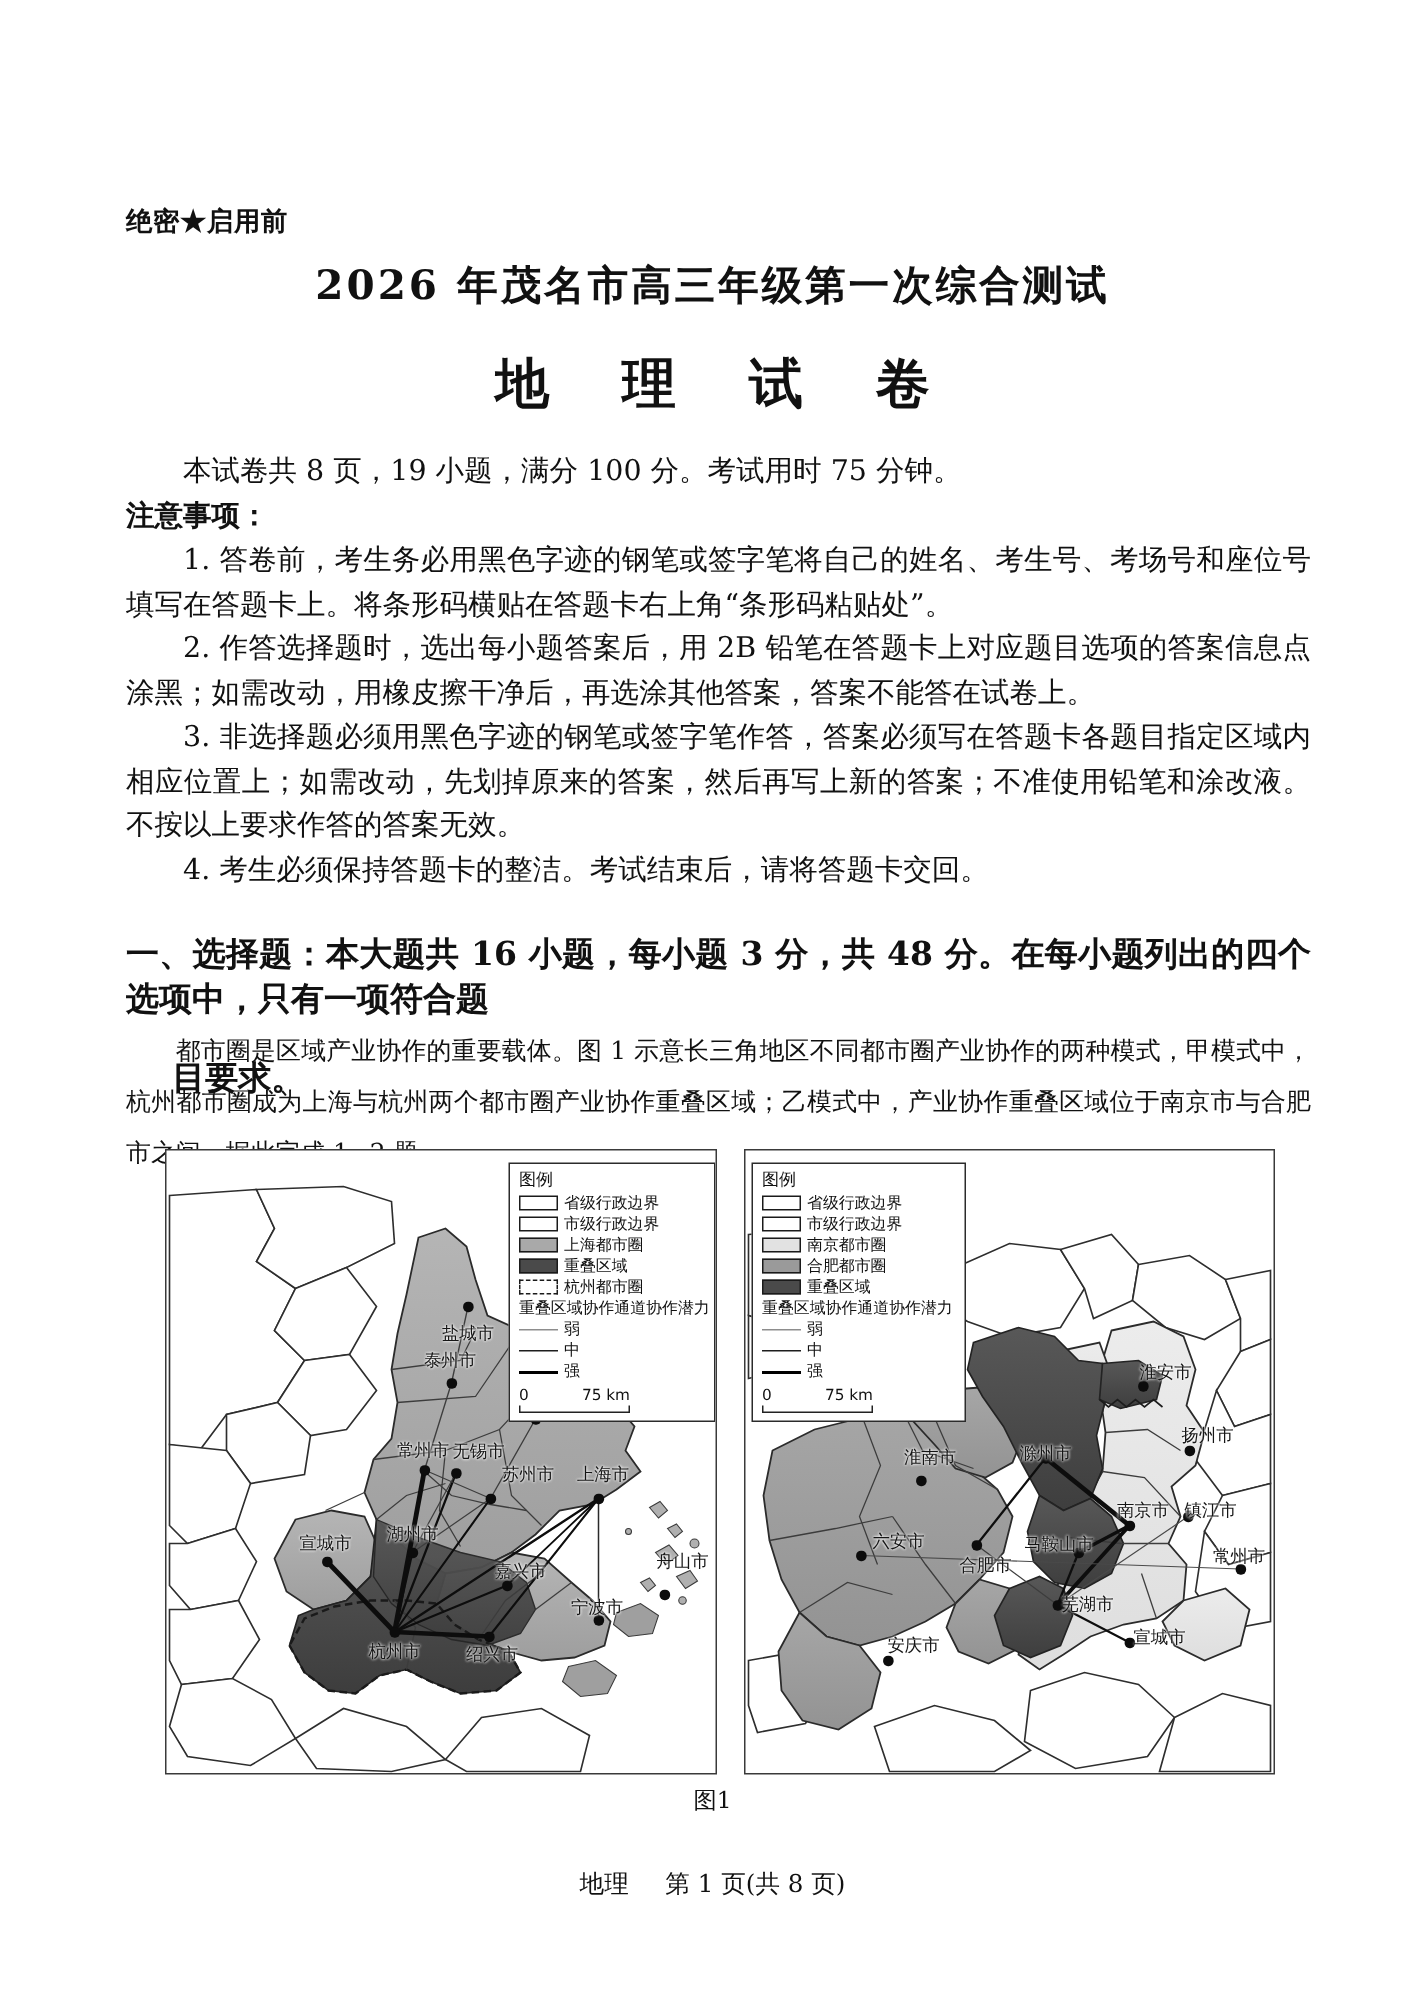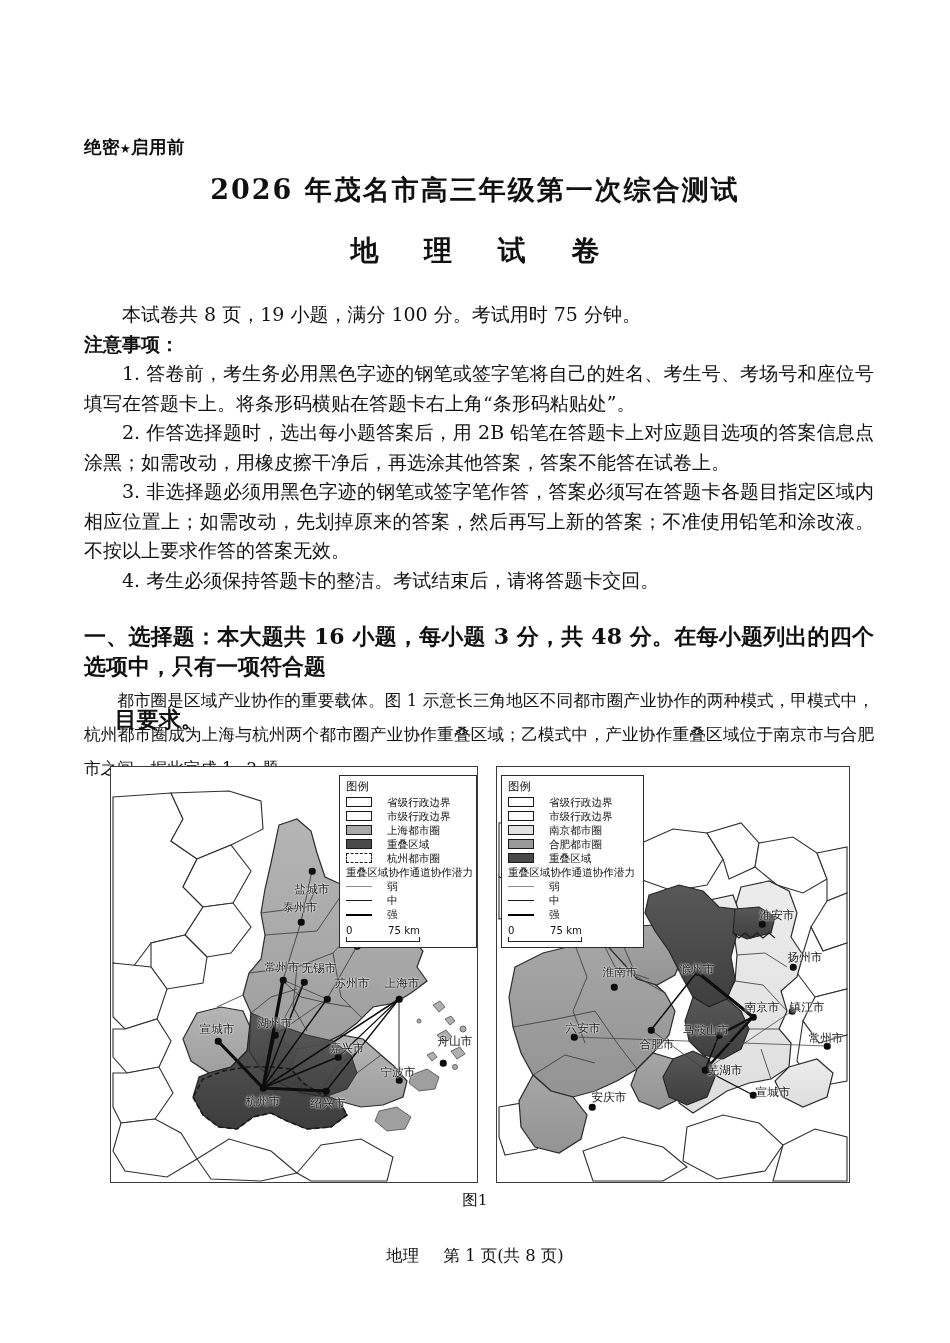--- a/index.html
+++ b/index.html
@@ -24,40 +24,40 @@
     padding: 0;
   }
 
   
   .secret-line {
     position: absolute;
     left: 84px;
     top: 135px;
     font-size: 17.5px;
     letter-spacing: 0.5px;
-    font-family: Liberation Mono, monospace;
+    font-family: Liberation Sans, sans-serif;
     font-weight: 600;
     white-space: nowrap;
   }
   .exam-title {
     position: absolute;
     left: 0; right: 0;
     top: 172px;
     text-align: center;
     font-size: 27px;
     letter-spacing: 2px;
     font-family: "DejaVu Serif", "Liberation Serif", serif;
     font-weight: 700;
   }
   .subject-title {
     position: absolute;
     left: 0; right: 0;
     top: 232px;
     text-align: center;
-    font-size: 28px;
+    font-size: 36px;
     font-weight: 700;
     letter-spacing: 18px;
     text-indent: 18px;
     font-family: "DejaVu Serif", "Liberation Serif", serif;
   }
 
   
   .textblock {
     position: absolute;
     left: 84px;
@@ -133,21 +133,21 @@
     padding: 4px 6px 5px 6px;
     font-size: 10.6px;
     line-height: 13.4px;
     font-family: "DejaVu Sans","Liberation Sans",sans-serif;
     color: #111;
     z-index: 6;
   }
   #legend-left  { left: 228px; top: 8px; width: 138px; }
   #legend-right { left: 4px;  top: 8px; width: 143px; }
   .legend-title { font-size: 11.4px; margin-bottom: 2px; }
-  .legend-row { display: flex; align-items: center; gap: 15px; height: 14px; }
+  .legend-row { display: flex; align-items: center; gap: 4px; height: 14px; }
   .swatch {
     width: 26px; height: 10px;
     border: 1.1px solid #1a1a1a;
     flex: 0 0 auto;
   }
   .swatch.dashed { border-style: dashed; border-width: 1.4px; background: #fff; }
   .legend-sub {
     font-size: 10.6px;
     margin-top: 1px;
     white-space: nowrap;
@@ -588,21 +588,21 @@
           <div class="city" style="left: 0px; top: 0px;">
             <span class="dot" style="left: 256px; top: 250px;"></span>
             <span class="cname" style="left: 265px; top: 240px;">南京市</span>
           </div>
           <div class="city" style="left: 0px; top: 0px;">
             <span class="dot" style="left: 295px; top: 244px;"></span>
             <span class="cname" style="left: 310px; top: 240px;">镇江市</span>
           </div>
           <div class="city" style="left: 0px; top: 0px;">
             <span class="dot" style="left: 77px; top: 270px;"></span>
-            <span class="cname" style="left: 86px; top: 261px;">六安市</span>
+            <span class="cname" style="left: 102px; top: 261px;">六安市</span>
           </div>
           <div class="city" style="left: 0px; top: 0px;">
             <span class="dot" style="left: 154px; top: 263px;"></span>
             <span class="cname" style="left: 160px; top: 277px;">合肥市</span>
           </div>
           <div class="city" style="left: 0px; top: 0px;">
             <span class="dot" style="left: 222px; top: 268px;"></span>
             <span class="cname" style="left: 209px; top: 263px;">马鞍山市</span>
           </div>
           <div class="city" style="left: 0px; top: 0px;">

